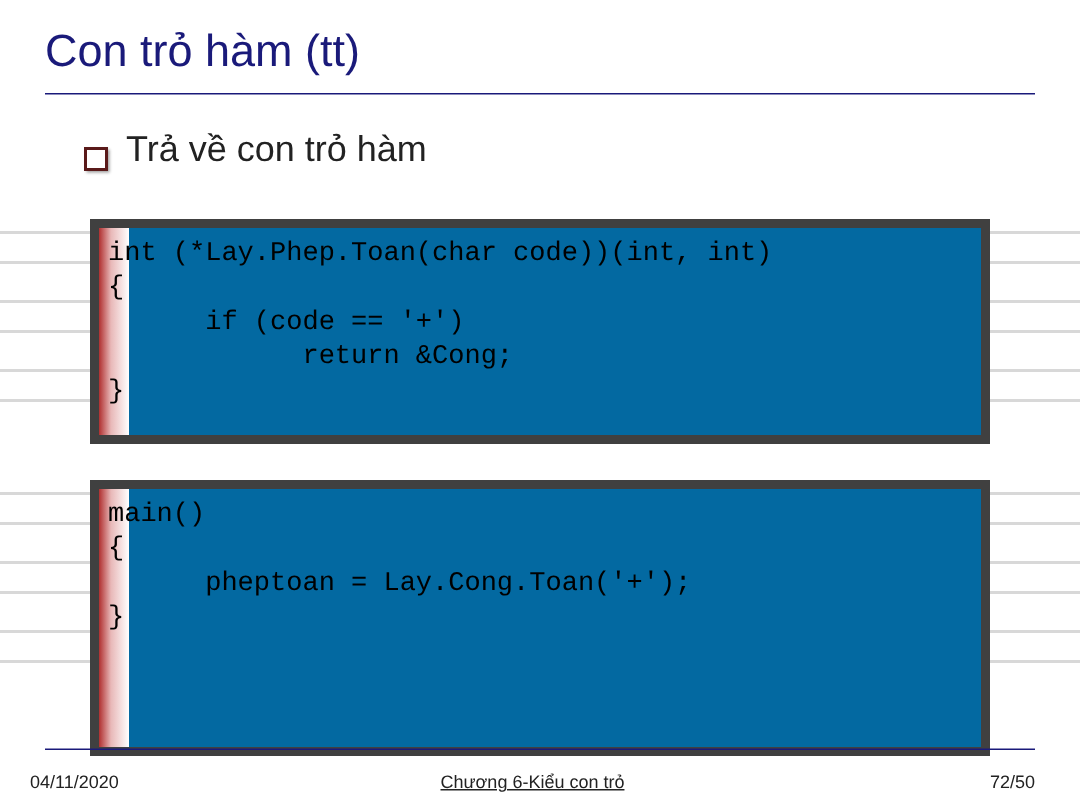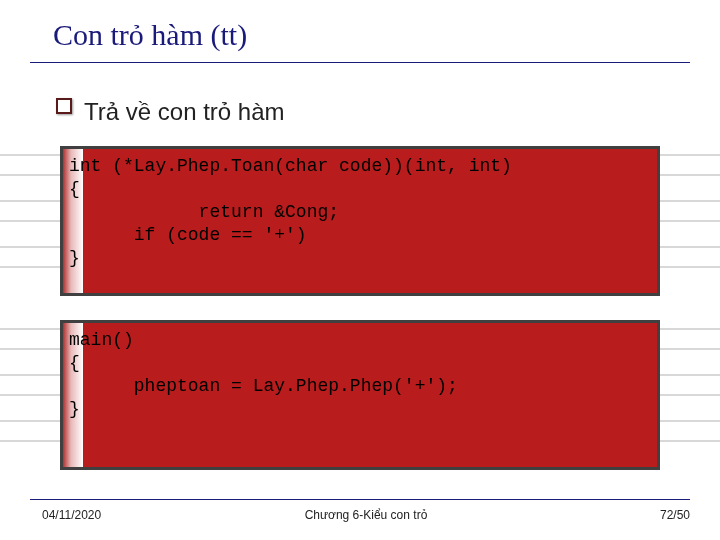--- a/index.html
+++ b/index.html
@@ -16,62 +16,60 @@
     width: 720px;
     height: 540px;
     box-sizing: border-box;
   }
   .title {
     position: absolute;
     left: 30px;
     top: 18px;
     font-size: 30px;
     color: #1a1a7a;
-    font-family: Liberation Serif, serif;
-    margin-left: 23px;
+    font-family: Liberation Sans, sans-serif;
   }
   .title-rule {
     position: absolute;
     left: 30px;
     top: 62px;
     width: 660px;
     height: 1px;
     background: #1a1a7a;
   }
   .bullet-row {
     position: absolute;
     left: 56px;
     top: 86px;
     display: flex;
-    align-items: flex-start;
+    align-items: flex-end;
     gap: 12px;
-    margin-top: 12px;
   }
   .bullet-box {
     width: 16px;
     height: 16px;
     border: 2px solid #5a1a1a;
     box-shadow: 1px 1px 2px rgba(0,0,0,0.4);
     flex: 0 0 auto;
     box-sizing: border-box;
   }
   .bullet-text {
     font-size: 24px;
     color: #222;
   }
   .code-block {
     position: absolute;
     left: 60px;
     width: 600px;
-    border: 3px solid #404040;
-    background: #b91c1c;
+    border: 6px solid #404040;
+    background: #0369a1;
     box-sizing: border-box;
   }
   .code-block.block1 { top: 146px; height: 150px; }
-  .code-block.block2 { top: 320px; height: 150px; }
+  .code-block.block2 { top: 320px; height: 184px; }
   .grad-bar {
     position: absolute;
     left: 0;
     top: 0;
     bottom: 0;
     width: 20px;
     background: linear-gradient(to right, #b03030 0%, #e8b8b8 40%, #ffffff 100%);
   }
   .band-top, .band-bot {
     position: absolute;
@@ -95,31 +93,31 @@
   .footer-rule {
     position: absolute;
     left: 30px;
     right: 30px;
     bottom: 40px;
     height: 1px;
     background: #1a1a7a;
   }
   .footer {
     position: absolute;
-    left: 42px;
+    left: 20px;
     right: 30px;
     bottom: 12px;
     height: 20px;
     font-size: 12px;
     color: #222;
     display: flex;
     justify-content: space-between;
-    align-items: flex-start;
+    align-items: flex-end;
   }
-  .footer .center { position: absolute; left: 0; right: 0; text-align: center; }
+  .footer .center { position: absolute; left: 0; right: 0; text-align: center; text-decoration: underline; }
   .footer .left, .footer .right { position: relative; z-index: 1; }
 </style>
 </head>
 <body>
 
 <div class="slide">
 
   <div class="title">Con trỏ hàm (tt)</div>
   <div class="title-rule"></div>
 
@@ -132,35 +130,35 @@
     <div class="band-top" style="top:8px"></div>
       <div class="band-bot" style="top:28px"></div>
     <div class="band-top" style="top:54px"></div>
       <div class="band-bot" style="top:74px"></div>
     <div class="band-top" style="top:100px"></div>
       <div class="band-bot" style="top:120px"></div>
   </div>
 
   <div class="code-block block1">
     <div class="grad-bar"></div>
-    <pre class="code-pre"><span class="ln">int (*Lay.Phep.Toan(char code))(int, int)</span><span class="ln">{</span><span class="ln">            return &amp;Cong;</span><span class="ln">      if (code == '+')</span><span class="ln">}</span></pre>
+    <pre class="code-pre"><span class="ln">int (*Lay.Phep.Toan(char code))(int, int)</span><span class="ln">{</span><span class="ln">      if (code == '+')</span><span class="ln">            return &amp;Cong;</span><span class="ln">}</span></pre>
   </div>
 
   <div style="position:absolute; left:0; right:0; top:320px; height:150px;">
     <div class="band-top" style="top:8px"></div>
       <div class="band-bot" style="top:28px"></div>
     <div class="band-top" style="top:54px"></div>
       <div class="band-bot" style="top:74px"></div>
     <div class="band-top" style="top:100px"></div>
       <div class="band-bot" style="top:120px"></div>
   </div>
 
   <div class="code-block block2">
     <div class="grad-bar"></div>
-    <pre class="code-pre"><span class="ln">main()</span><span class="ln">{</span><span class="ln">      pheptoan = Lay.Phep.Phep('+');</span><span class="ln">}</span></pre>
+    <pre class="code-pre"><span class="ln">main()</span><span class="ln">{</span><span class="ln">      pheptoan = Lay.Cong.Toan('+');</span><span class="ln">}</span></pre>
   </div>
 
   <div class="footer-rule"></div>
   <div class="footer">
     <span class="left">04/11/2020</span>
     <span class="center">Chương 6-Kiểu con trỏ</span>
     <span class="right">72/50</span>
   </div>
 
 </div>

